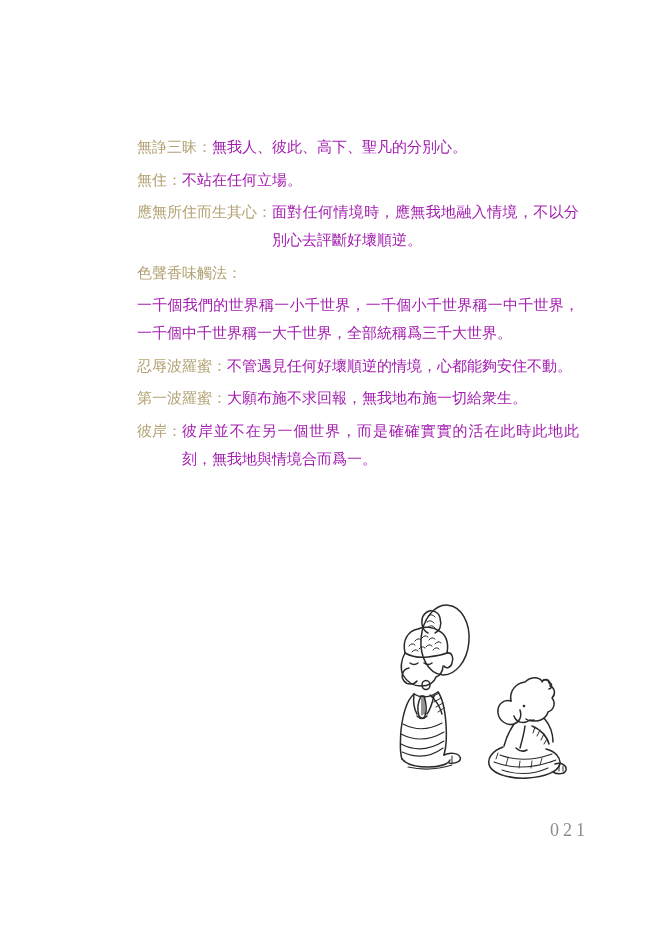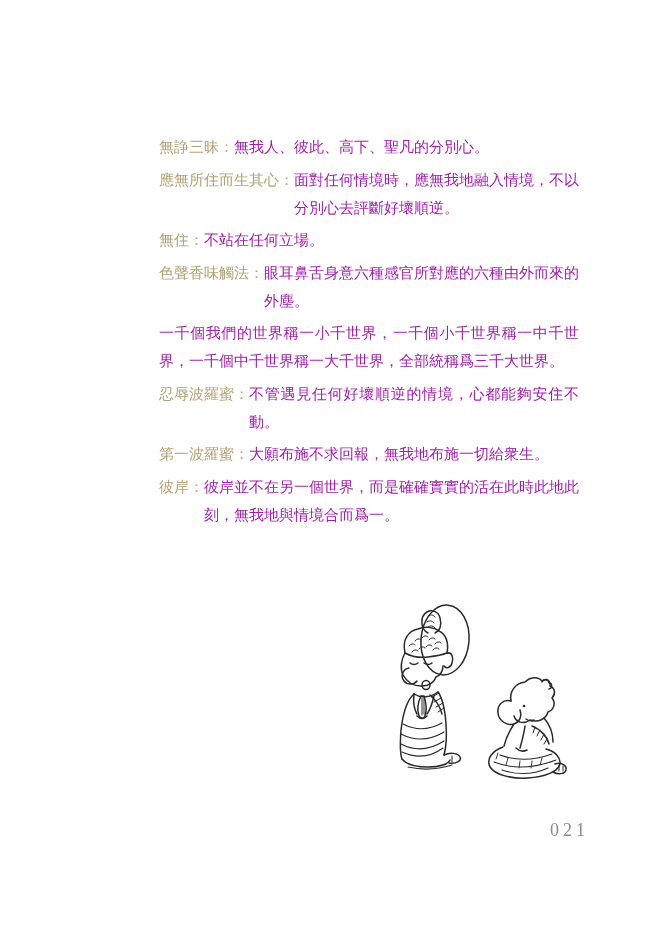--- a/index.html
+++ b/index.html
@@ -15,21 +15,20 @@
     left:137px;top:133px;width:442px;
   }
   .entry{
     display:flex;
     align-items:flex-start;
     font-size:15px;
     line-height:28px;
     margin-bottom:4.5px;
     color:#3b3b3b;
     text-align:justify;
-    margin-left:22px;
   }
   .term{
     color:#b2a172;
     white-space:nowrap;
     flex:0 0 auto;
   }
   .def{
     flex:1 1 auto;
     color:#a21caf;
   }
@@ -52,32 +51,31 @@
 <div class="page">
 
   <main class="glossary">
 
     <div class="entry">
       <span class="term"><span>無諍三昧</span><span>：</span></span>
       <span class="def">無我人、彼此、高下、聖凡的分別心。</span>
     </div>
 
     <div class="entry">
+      <span class="term"><span>無住</span><span>：</span></span>
+      <span class="def">不站在任何立場。</span>
+    </div>
+
+    <div class="entry">
       <span class="term"><span>應無所住而生其心</span><span>：</span></span>
       <span class="def">面對任何情境時，應無我地融入情境，不以分別心去評斷好壞順逆。</span>
     </div>
 
     <div class="entry">
-      <span class="term"><span>無住</span><span>：</span></span>
-      <span class="def">不站在任何立場。</span>
-    </div>
-
-    <div class="entry">
       <span class="term"><span>色聲香味觸法</span><span>：</span></span>
-      <span class="def">眼耳鼻舌身意六種感官所對應的六種由外而來的外塵。</span>
     </div>
 
     <div class="entry">
       <span class="def">一千個我們的世界稱一小千世界，一千個小千世界稱一中千世界，一千個中千世界稱一大千世界，全部統稱爲三千大世界。</span>
     </div>
 
     <div class="entry">
       <span class="term"><span>忍辱波羅蜜</span><span>：</span></span>
       <span class="def">不管遇見任何好壞順逆的情境，心都能夠安住不動。</span>
     </div>

